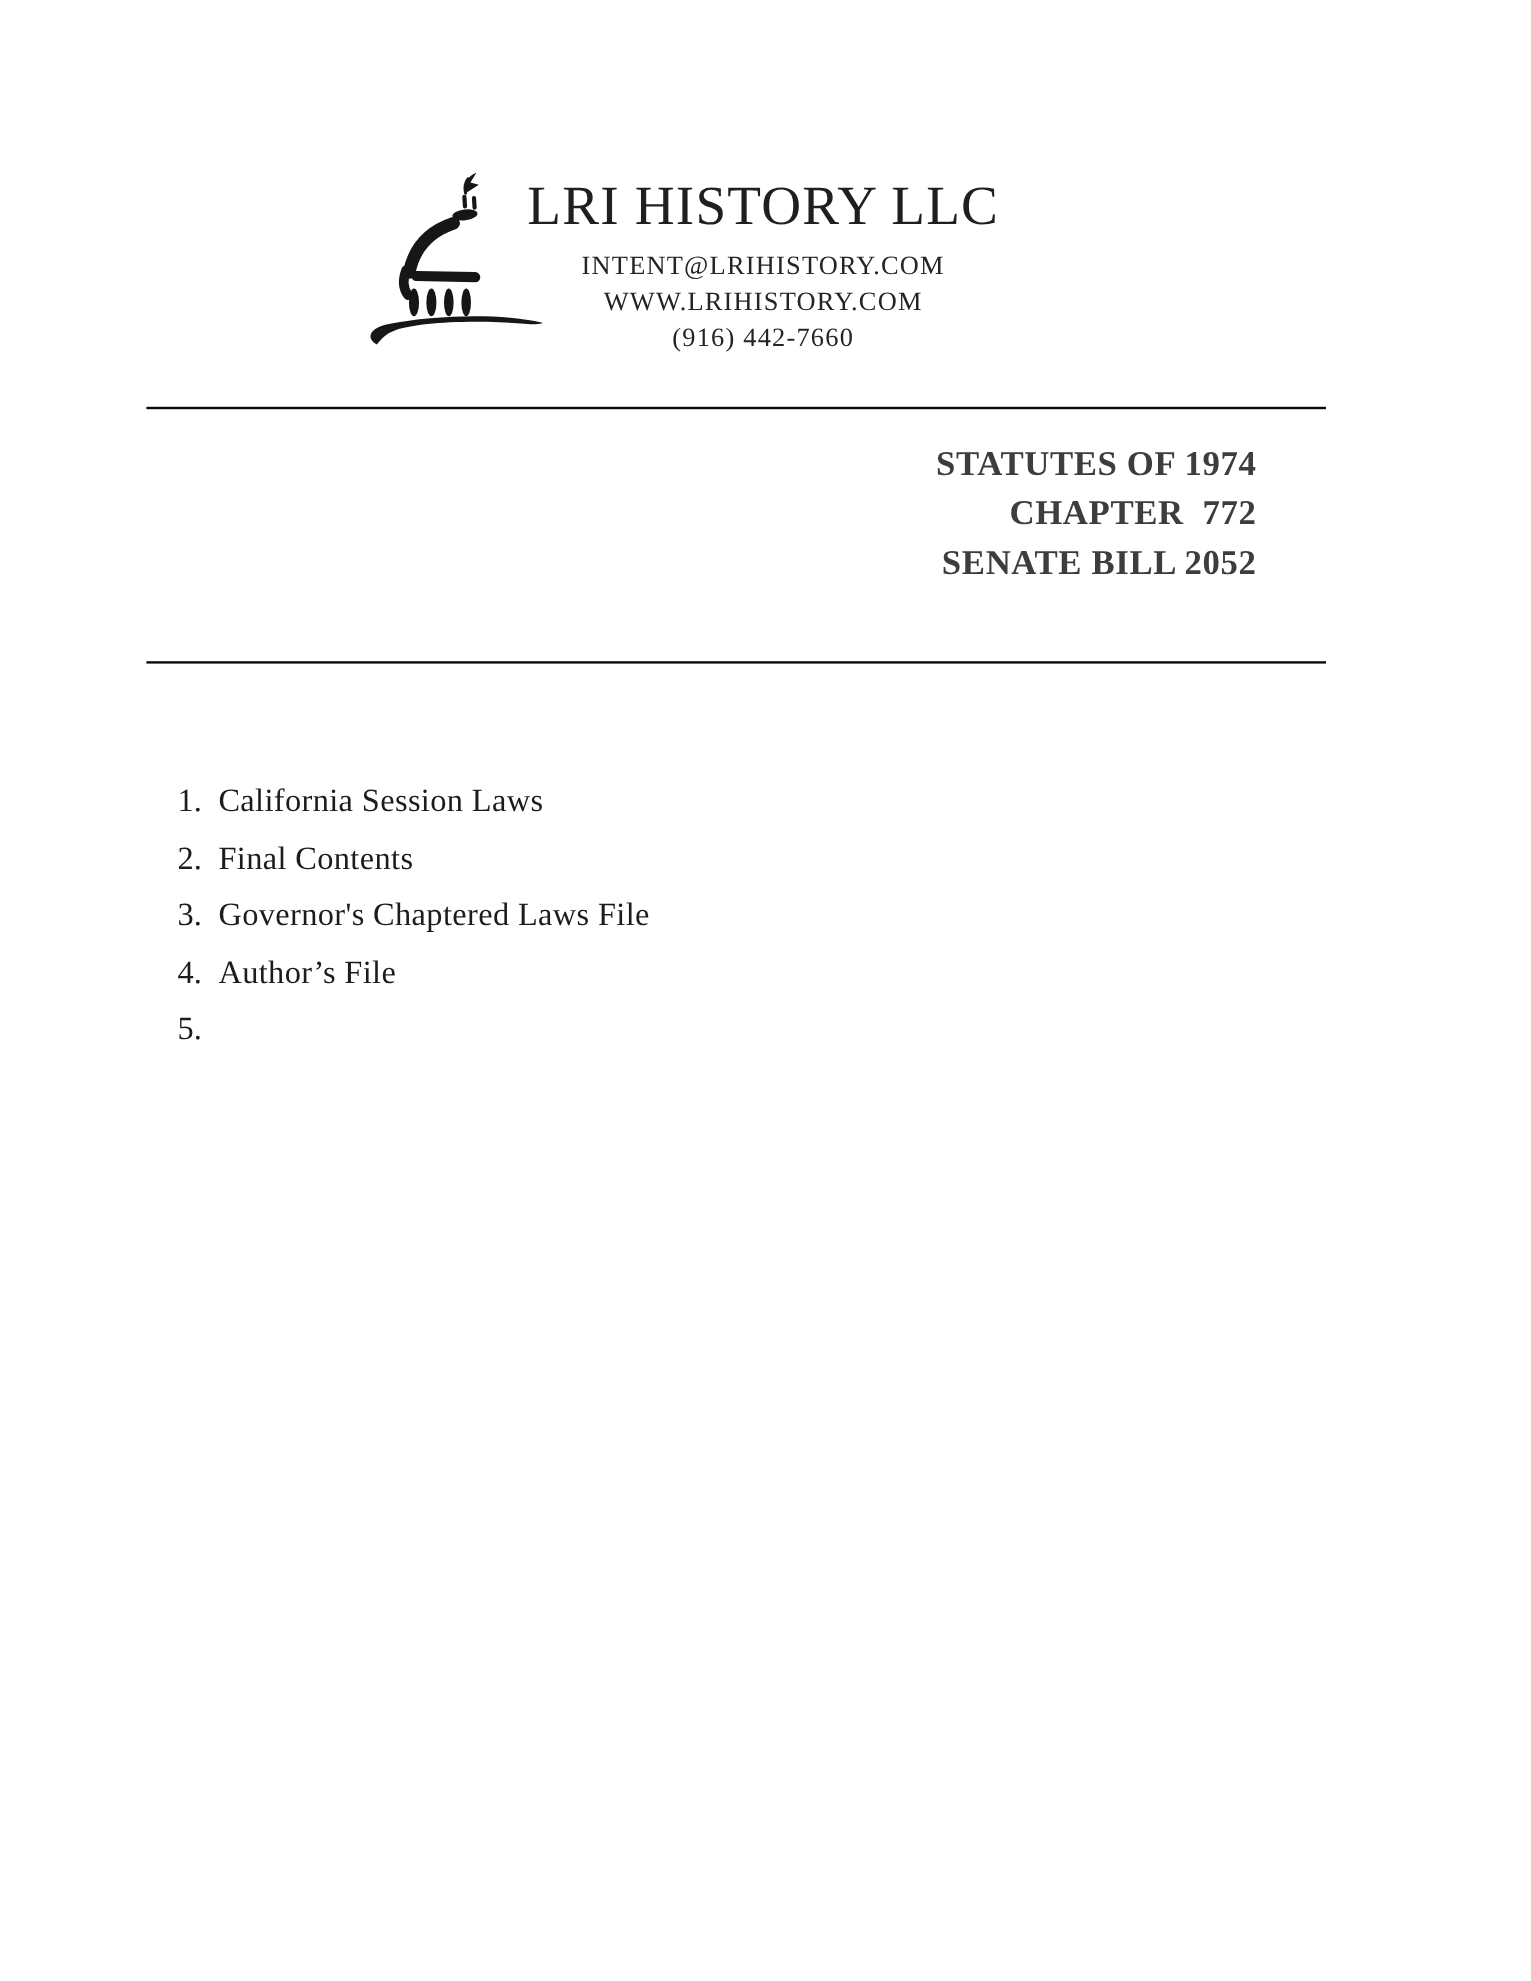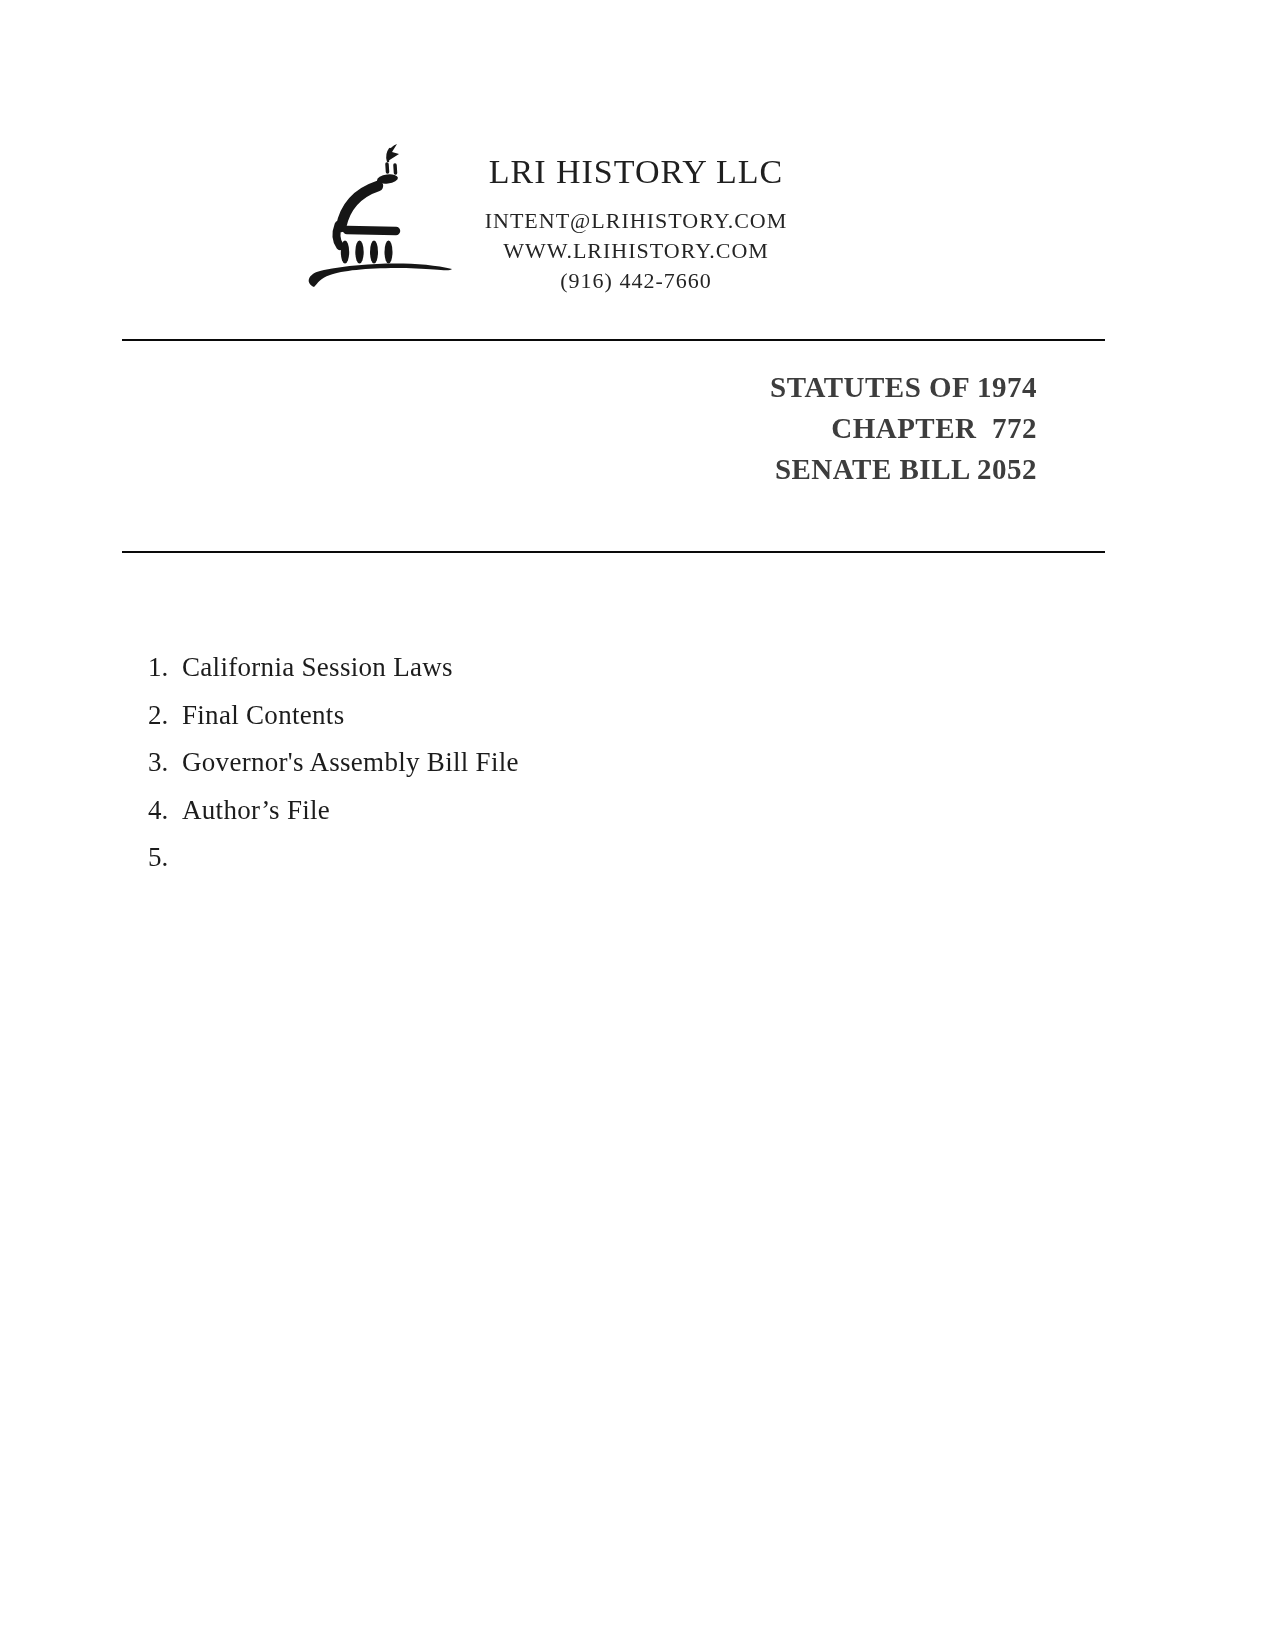--- a/index.html
+++ b/index.html
@@ -29,21 +29,21 @@
   .logo svg { width: 100%; height: 100%; }
 
   .header-text {
     position: absolute;
     left: 436px;
     top: 150px;
     width: 400px;
     text-align: center;
   }
   .company {
-    font-size: 34px;
+    font-size: 46px;
     line-height: 44px;
     letter-spacing: 1px;
     color: #1f1f1f;
   }
   .contact-line {
     font-size: 22px;
     line-height: 30px;
     letter-spacing: 1px;
     color: #242424;
   }
@@ -59,21 +59,21 @@
     border: none;
     margin: 0;
   }
   .rule-top { top: 339px; }
   .rule-bottom { top: 551px; }
 
   
   .reference-block {
     position: absolute;
     top: 367px;
-    right: 239px;
+    right: 229px;
     text-align: right;
   }
   .reference-line {
     font-size: 29px;
     line-height: 41px;
     font-weight: bold;
     letter-spacing: 0.5px;
     color: #3d3d3d;
     white-space: pre; 
   }
@@ -174,21 +174,21 @@
     <li class="toc-item">
       <span class="toc-num">1.</span>
       <span class="toc-label">California Session Laws</span>
     </li>
     <li class="toc-item">
       <span class="toc-num">2.</span>
       <span class="toc-label">Final Contents</span>
     </li>
     <li class="toc-item">
       <span class="toc-num">3.</span>
-      <span class="toc-label">Governor's Assembly Bill File</span>
+      <span class="toc-label">Governor's Chaptered Laws File</span>
     </li>
     <li class="toc-item">
       <span class="toc-num">4.</span>
       <span class="toc-label">Author’s File</span>
     </li>
     <li class="toc-item">
       <span class="toc-num">5.</span>
     </li>
   </ol>
 

